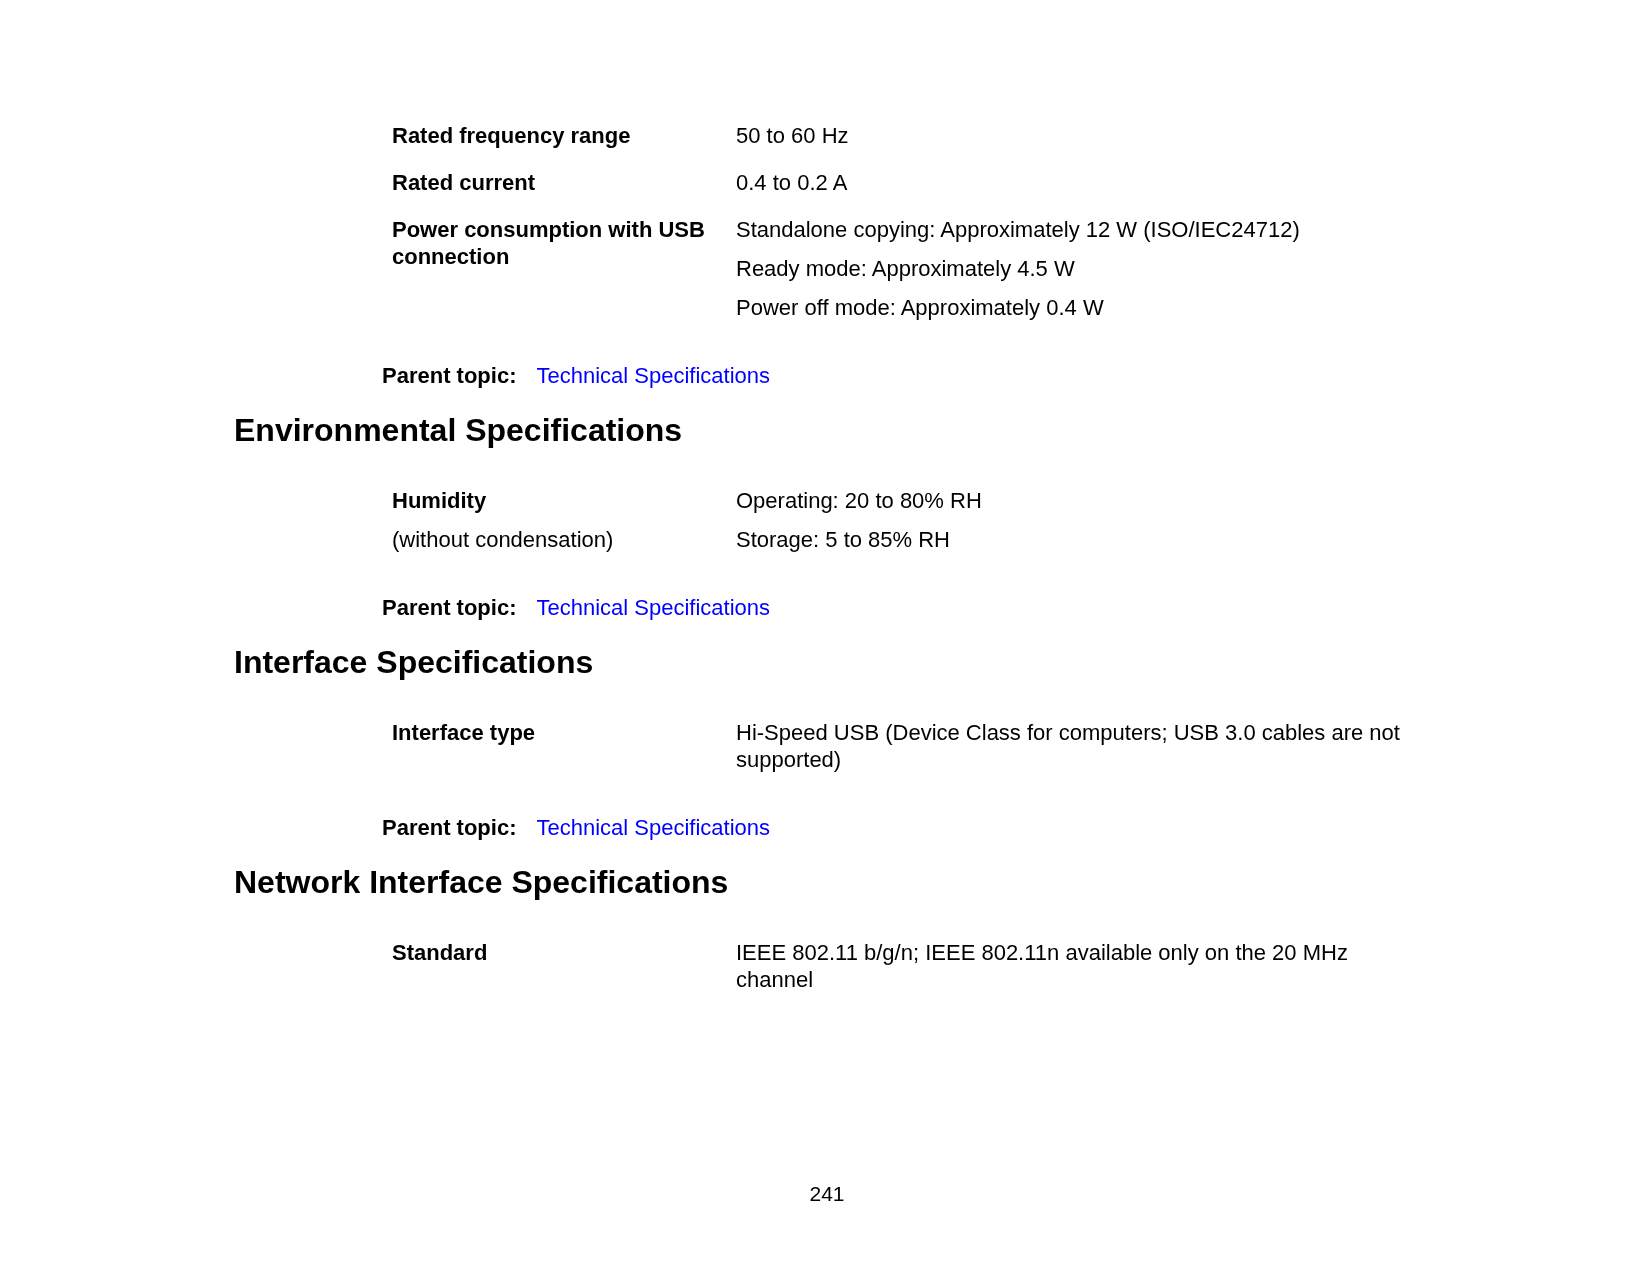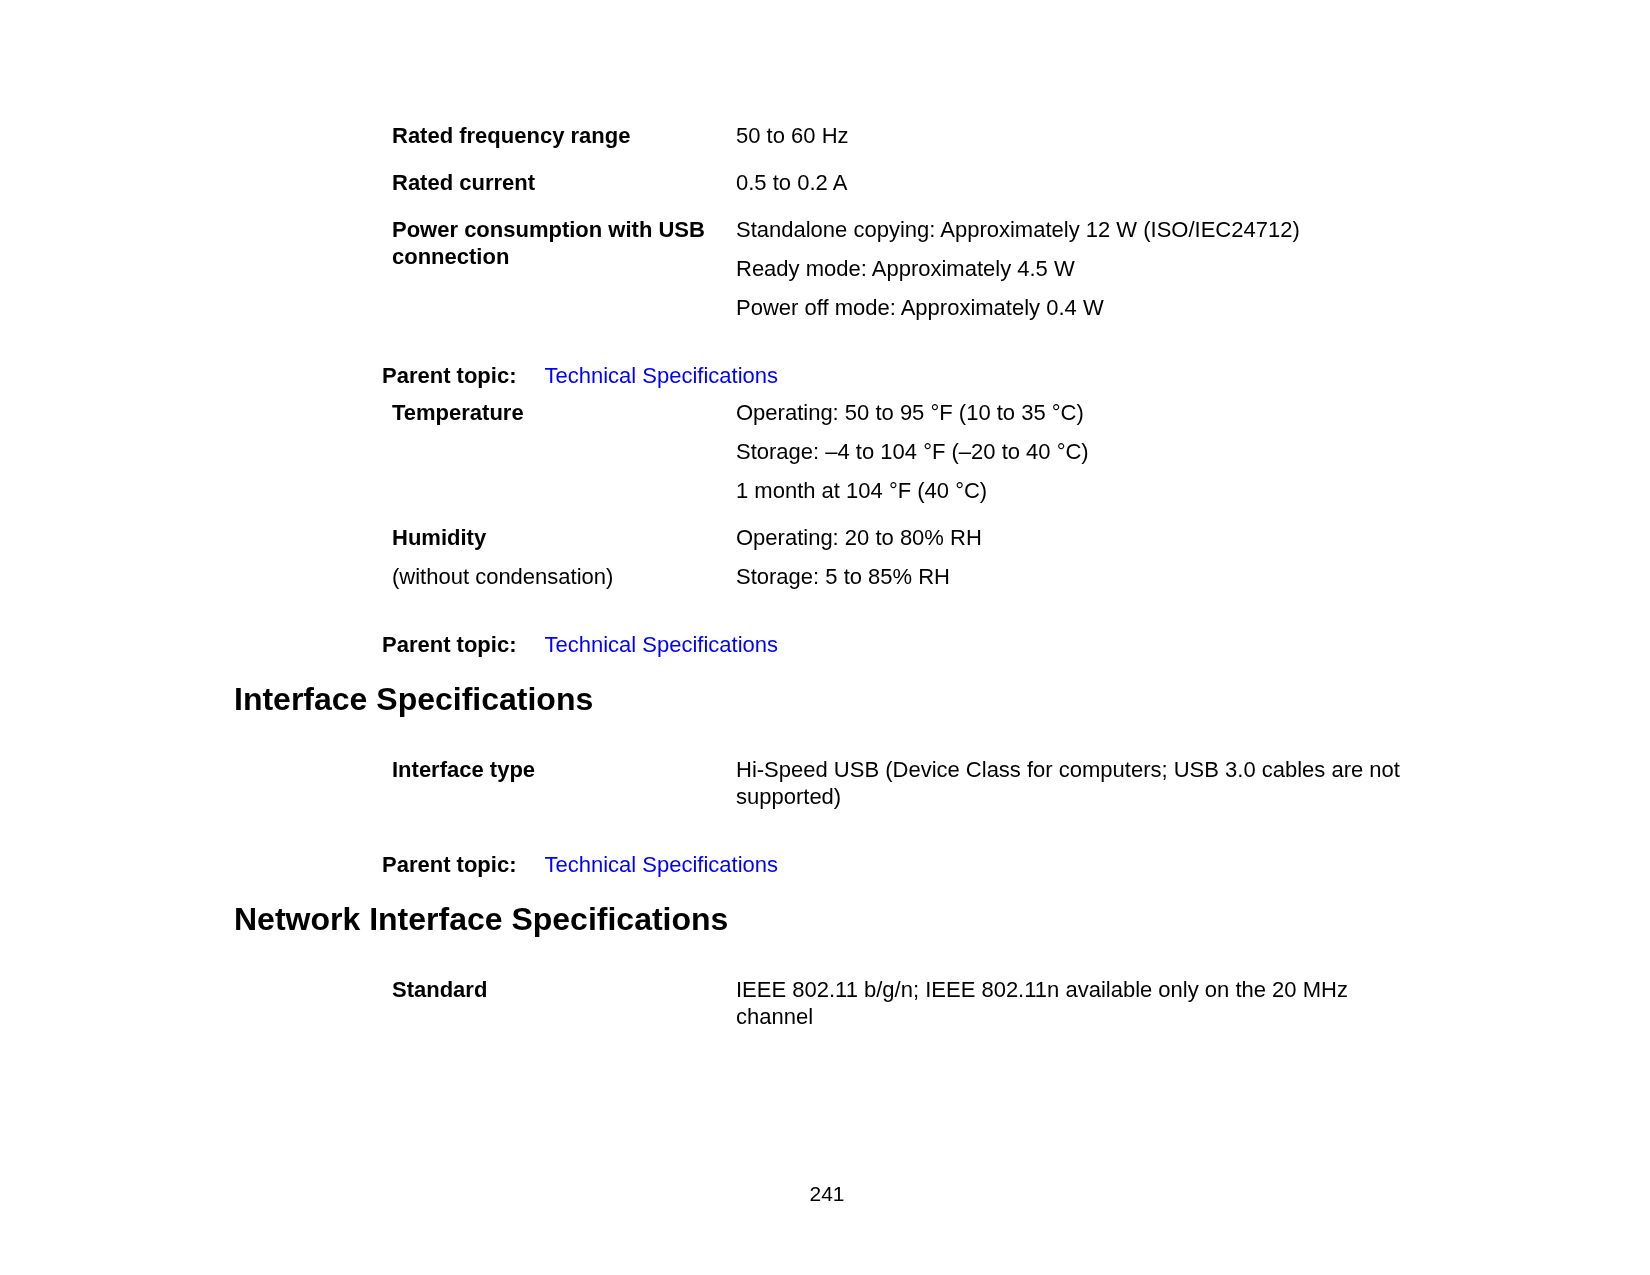--- a/index.html
+++ b/index.html
@@ -31,21 +31,21 @@
   }
   .spec-label-cell p.lbl { font-weight: bold; }
   .spec-label-cell p.sublbl { font-weight: normal; }
   
   .parent-topic {
     margin-left: 374px;
     padding-top: 25px;
     margin-bottom: 0;
   }
   .pt-label { font-weight: bold; }
-  .pt-link { color: #0000ff; text-decoration: none; cursor: pointer; margin-left: 24px; }
+  .pt-link { color: #0000ff; text-decoration: none; cursor: pointer; margin-left: 16px; }
   
   h1.section-heading {
     font-size: 32px;
     line-height: 38px;
     font-weight: bold;
     margin: 0 0 0 228px;
     padding-top: 20px;
     padding-bottom: 30px;
   }
   
@@ -72,51 +72,42 @@
       </div>
       <div class="spec-value-cell">
         <p>50 to 60 Hz</p>
       </div>
     </div>
     <div class="spec-row">
       <div class="spec-label-cell">
         <p class="lbl">Rated current</p>
       </div>
       <div class="spec-value-cell">
-        <p>0.5 to 0.2 A</p>
+        <p>0.4 to 0.2 A</p>
       </div>
     </div>
     <div class="spec-row">
       <div class="spec-label-cell">
         <p class="lbl">Power consumption with USB connection</p>
       </div>
       <div class="spec-value-cell">
         <p>Standalone copying: Approximately 12 W (ISO/IEC24712)</p>
         <p>Ready mode: Approximately 4.5 W</p>
         <p>Power off mode: Approximately 0.4 W</p>
       </div>
     </div>
   </div>
 
   <p class="parent-topic">
     <span class="pt-label">Parent topic:</span><a class="pt-link">Technical Specifications</a>
   </p>
 
+  <h1 class="section-heading">Environmental Specifications</h1>
 
   <div class="spec-table">
-    <div class="spec-row">
-      <div class="spec-label-cell">
-        <p class="lbl">Temperature</p>
-      </div>
-      <div class="spec-value-cell">
-        <p>Operating: 50 to 95 °F (10 to 35 °C)</p>
-        <p>Storage: –4 to 104 °F (–20 to 40 °C)</p>
-        <p>1 month at 104 °F (40 °C)</p>
-      </div>
-    </div>
     <div class="spec-row">
       <div class="spec-label-cell">
         <p class="lbl">Humidity</p>
         <p class="sublbl">(without condensation)</p>
       </div>
       <div class="spec-value-cell">
         <p>Operating: 20 to 80% RH</p>
         <p>Storage: 5 to 85% RH</p>
       </div>
     </div>

